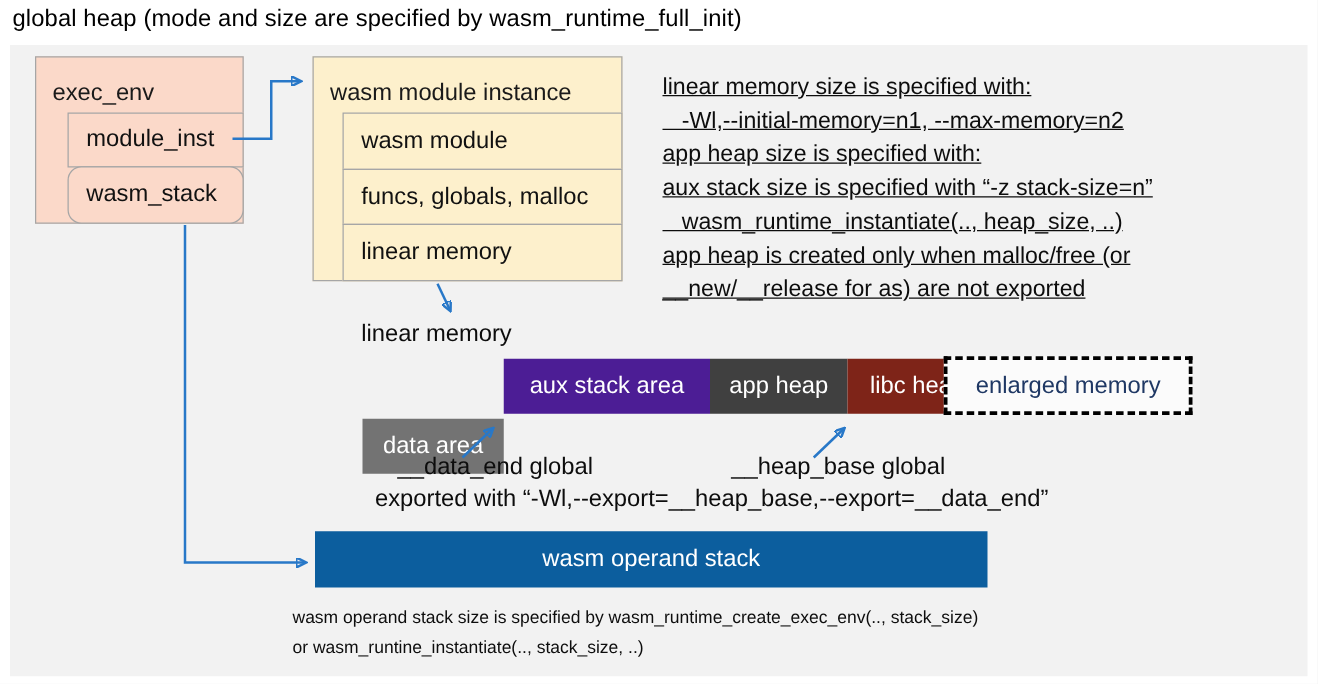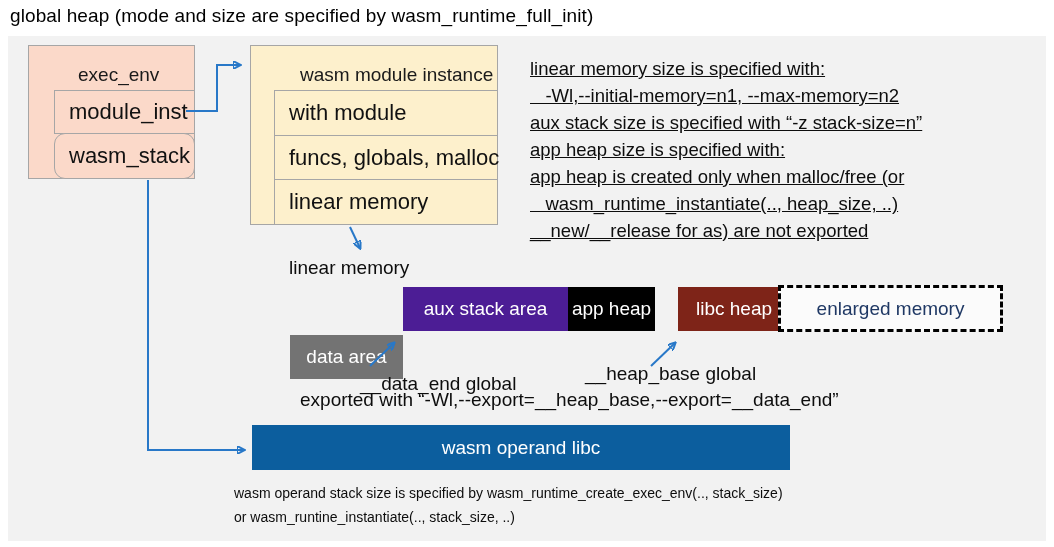--- a/index.html
+++ b/index.html
@@ -17,45 +17,44 @@
     left:8px;top:36px;width:1038px;height:505px;background:#F2F2F2;
   }
   
   .box{
     position:absolute;border:1px solid #A6A6A6;box-sizing:border-box;
     font-size:19px;color:#1a1a1a;
   }
   .box .hdr{
     position:absolute;left:13px;top:0;height:58px;display:flex;align-items:center;
     white-space:nowrap;
-    margin-left:36px;
   }
   .subbox{
     position:absolute;border:1px solid #A6A6A6;box-sizing:border-box;
-    display:flex;align-items:center;padding-left:14px;font-size:22px;
+    display:flex;align-items:center;padding-left:14px;font-size:19px;
     white-space:nowrap;
   }
   .peach{background:#FBD9C9;}
   .cream{background:#FDF0CC;}
   
   #notes-right{left:530px;top:55px;font-size:18.5px;line-height:27px;color:#0d0d0d;}
   #notes-right .line{white-space:pre;text-decoration:underline;}
   
   #lm-label{left:289px;top:257px;font-size:19px;color:#0d0d0d;}
   .seg{
     position:absolute;top:287px;height:44px;display:flex;align-items:center;
     justify-content:center;font-size:19px;color:#fff;box-sizing:border-box;
     white-space:nowrap;
   }
   #seg-enlarged{
     top:285px;height:47px;border:3px dashed #000;color:#1F3864;background:#FBFBFB;
   }
   
   .ann{font-size:19px;color:#0d0d0d;white-space:nowrap;}
-  #ann-data-end{left:318px;top:373px;margin-left:42px;}
+  #ann-data-end{left:318px;top:363px;}
   #ann-heap-base{left:585px;top:363px;}
   #ann-exported{left:300px;top:389px;}
   
   #operand-stack{
     left:252px;top:425px;width:538px;height:45px;display:flex;align-items:center;
     justify-content:center;color:#fff;font-size:19px;
   }
   
   #notes-bottom{left:190px;top:481px;font-size:14px;line-height:24px;color:#0d0d0d;margin-left:44px;}
   #notes-bottom .line{white-space:pre;}
@@ -72,47 +71,47 @@
 
 <div class="box peach" style="left:28px;top:45px;width:167px;height:134px;">
   <div class="hdr">exec_env</div>
 </div>
 <div class="subbox peach" style="left:54px;top:90px;width:141px;height:44px;">module_inst</div>
 <div class="subbox peach" style="left:54px;top:133px;width:141px;height:46px;border-radius:11px;">wasm_stack</div>
 
 <div class="box cream" style="left:250px;top:45px;width:248px;height:180px;">
   <div class="hdr">wasm module instance</div>
 </div>
-<div class="subbox cream" style="left:274px;top:90px;width:224px;height:46px;">with module</div>
+<div class="subbox cream" style="left:274px;top:90px;width:224px;height:46px;">wasm module</div>
 <div class="subbox cream" style="left:274px;top:135px;width:224px;height:45px;">funcs, globals, malloc</div>
 <div class="subbox cream" style="left:274px;top:179px;width:224px;height:46px;">linear memory</div>
 
 <div class="abs" id="notes-right">
   <div class="line">linear memory size is specified with:</div>
   <div class="line">   -Wl,--initial-memory=n1, --max-memory=n2</div>
+  <div class="line">app heap size is specified with:</div>
   <div class="line">aux stack size is specified with “-z stack-size=n”</div>
-  <div class="line">app heap size is specified with:</div>
+  <div class="line">   wasm_runtime_instantiate(.., heap_size, ..)</div>
   <div class="line">app heap is created only when malloc/free (or</div>
-  <div class="line">   wasm_runtime_instantiate(.., heap_size, ..)</div>
   <div class="line">__new/__release for as) are not exported</div>
 </div>
 
 <div class="abs ann" id="lm-label">linear memory</div>
 
 <div class="seg" style="left: 290px; width: 113px; background: #737373; margin-top: 48px;">data area</div>
 <div class="seg" style="left: 403px; width: 165px; background: #4c1d95;">aux stack area</div>
-<div class="seg" style="left: 568px; width: 87px; background: #000000;">app heap</div>
+<div class="seg" style="left: 568px; width: 110px; background: #404040;">app heap</div>
 <div class="seg" style="left: 678px; width: 112px; background: rgb(126, 36, 24);">libc heap</div>
-<div class="seg" id="seg-enlarged" style="left:778px;width:225px;">enlarged memory</div>
+<div class="seg" id="seg-enlarged" style="left:755px;width:199px;">enlarged memory</div>
 
 <div class="abs ann" id="ann-data-end">__data_end global</div>
 <div class="abs ann" id="ann-heap-base">__heap_base global</div>
 <div class="abs ann" id="ann-exported">exported with “-Wl,--export=__heap_base,--export=__data_end”</div>
 
-<div class="abs" id="operand-stack" style="background: rgb(12, 94, 158);">wasm operand libc</div>
+<div class="abs" id="operand-stack" style="background: rgb(12, 94, 158);">wasm operand stack</div>
 
 <div class="abs" id="notes-bottom">
   <div class="line">wasm operand stack size is specified by wasm_runtime_create_exec_env(.., stack_size)</div>
   <div class="line">or wasm_runtine_instantiate(.., stack_size, ..)</div>
 </div>
 
 <svg class="abs" id="arrows" width="1054" height="547" viewBox="0 0 1054 547" xmlns="http://www.w3.org/2000/svg">
   <defs>
     <marker id="arw" markerWidth="9" markerHeight="8" refX="7" refY="4" orient="auto" markerUnits="userSpaceOnUse">
       <path d="M0,0 L8,4 L0,8 z" fill="#2878C8" stroke="none"></path>

